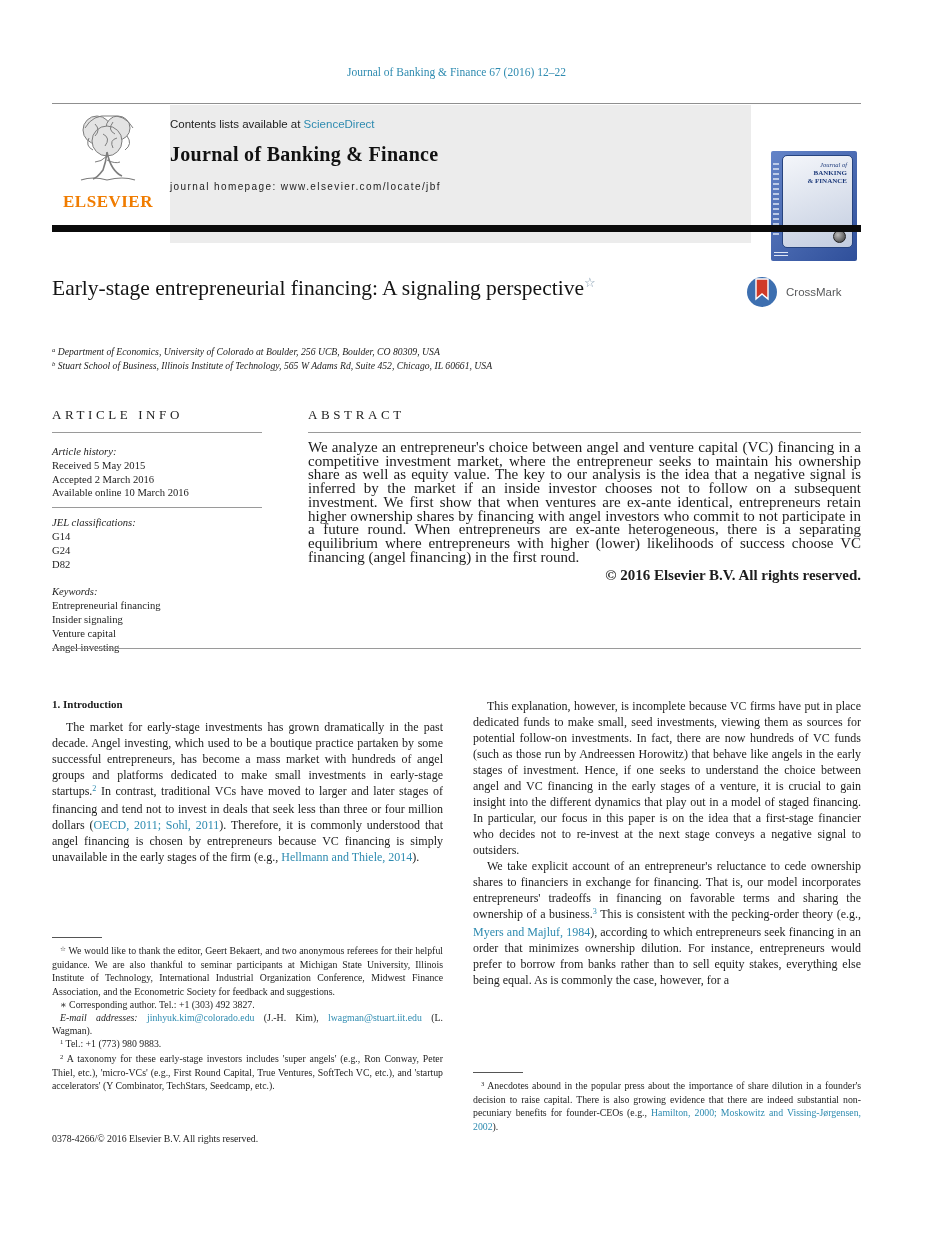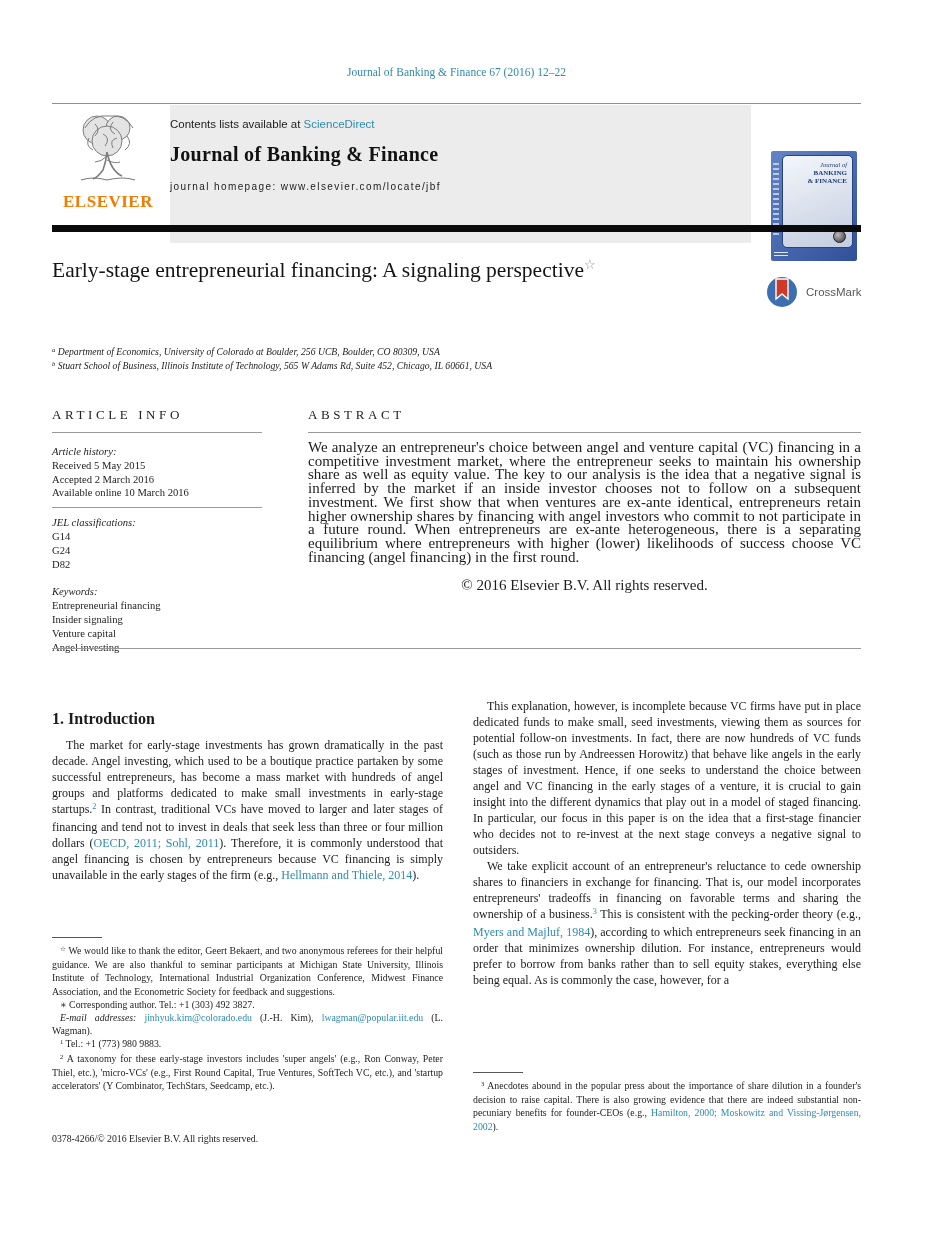--- a/index.html
+++ b/index.html
@@ -27,44 +27,44 @@
   .cover{position:absolute;left:719px;top:1px;width:86px;height:110px;background:linear-gradient(135deg,#6484c8,#2f4f9a);border-radius:2px;margin-top:46px;}
   .cover-panel{position:absolute;left:11px;top:4px;right:4px;bottom:13px;background:linear-gradient(160deg,#f4f6fa,#c3cde0);border-radius:5px;border:1px solid #27447f;}
   .cover-text{position:absolute;top:5px;right:5px;text-align:right;color:#1d3a7a;font-family:"Liberation Serif",serif;line-height:8px;}
   .cover-text .l1{font-size:6.5px;font-style:italic;}
   .cover-text .l2,.cover-text .l3{font-size:7px;font-weight:bold;}
   .cover-spine{position:absolute;left:2px;top:12px;width:6px;height:72px;background:repeating-linear-gradient(#cdd8ee 0 2px,transparent 2px 5px);opacity:.85;}
   .cover-emblem{position:absolute;right:6px;bottom:4px;width:11px;height:11px;border-radius:50%;background:radial-gradient(circle at 35% 35%,#bbb,#333);border:1px solid #222;}
   .cover-foot{position:absolute;left:3px;bottom:4px;width:14px;height:5px;background:repeating-linear-gradient(#dfe6f5 0 1px,transparent 1px 3px);}
   .black-bar{top:225px;left:52px;width:809px;height:7px;background:#0b0b0b;}
   
-  .article-title{top:258px;left:52px;width:700px;font-size:21.5px;color:#141414;}
+  .article-title{top:276px;left:52px;width:700px;font-size:21.5px;color:#141414;}
   .title-star{font-size:13px;position:relative;top:-8px;color:#7f98ad;}
-  .crossmark{top:276px;left:766px;width:110px;height:36px;text-decoration:underline;}
+  .crossmark{top:276px;left:746px;width:110px;height:36px;text-decoration:underline;}
   .crossmark-label{position:absolute;left:40px;top:10px;font-family:"Liberation Sans",sans-serif;font-size:11.5px;color:#58595b;}
   .authors{top:316px;left:52px;width:600px;font-size:14px;}
   .affiliations{top:345px;left:52px;width:740px;font-size:9.7px;font-style:italic;line-height:13px;color:#222;}
   
   .sec-head{font-size:13px;letter-spacing:3.6px;color:#222;}
   .info-head{top:407px;left:52px;}
   .abs-head{top:407px;left:308px;}
   .rule{background:#9a9a9a;height:1px;}
   .info-head-rule{top:432px;left:52px;width:210px;}
   .abs-head-rule{top:432px;left:308px;width:553px;}
   .info-col{top:445px;left:52px;width:245px;font-size:10.6px;line-height:13.8px;}
   .info-label{font-style:italic;}
   .info-mid-rule{width:210px;height:1px;background:#9a9a9a;margin:7px 0 8px 0;}
   .info-gap{height:14px;}
   .abstract-col{top:441px;left:308px;width:553px;font-size:15px;line-height:13.7px;text-align:justify;}
-  .abstract-copy{margin-top:15px;text-align:center;}
+  .abstract-copy{margin-top:5px;text-align:right;font-weight:bold;}
   .section-rule{top:648px;left:52px;width:809px;}
   
   .col-left{top:698px;left:52px;width:391px;}
   .col-right{top:698px;left:473px;width:388px;}
-  .h-intro{font-size:16px;font-weight:bold;margin:12px 0 0 0;}
+  .h-intro{font-size:11px;font-weight:bold;margin:0 0 0 0;}
   .body-par{font-size:12px;line-height:16px;text-align:justify;margin:0;}
   .col-left .body-par{margin-top:9px;}
   .indent{text-indent:14px;}
   
   .fn-rule-left{top:937px;left:52px;width:50px;background:#555;}
   .footnotes-left{top:944px;left:52px;width:391px;}
   .fn{font-size:9.8px;line-height:13.2px;text-align:justify;margin:0;text-indent:8px;}
   .fn-rule-right{top:1072px;left:473px;width:50px;background:#555;}
   .fn3{top:1079px;left:473px;width:388px;}
   .doi-block{top:1132px;left:52px;width:400px;font-size:9.8px;line-height:13.5px;}
@@ -180,21 +180,21 @@
 
   <div class="abs col-right">
     <p class="body-par indent">This explanation, however, is incomplete because VC firms have put in place dedicated funds to make small, seed investments, viewing them as sources for potential follow-on investments. In fact, there are now hundreds of VC funds (such as those run by Andreessen Horowitz) that behave like angels in the early stages of investment. Hence, if one seeks to understand the choice between angel and VC financing in the early stages of a venture, it is crucial to gain insight into the different dynamics that play out in a model of staged financing. In particular, our focus in this paper is on the idea that a first-stage financier who decides not to re-invest at the next stage conveys a negative signal to outsiders.</p>
     <p class="body-par indent"><span class="seg-plain">We take explicit account of an entrepreneur's reluctance to cede ownership shares to financiers in exchange for financing. That is, our model incorporates entrepreneurs' tradeoffs in financing on favorable terms and sharing the ownership of a business.</span><span class="seg-suplink">3</span><span class="seg-plain"> This is consistent with the pecking-order theory (e.g., </span><span class="seg-link">Myers and Majluf, 1984</span><span class="seg-plain">), according to which entrepreneurs seek financing in an order that minimizes ownership dilution. For instance, entrepreneurs would prefer to borrow from banks rather than to sell equity stakes, everything else being equal. As is commonly the case, however, for a</span></p>
   </div>
 
   <div class="abs rule fn-rule-left"></div>
   <div class="abs footnotes-left">
     <p class="fn"><span class="seg-sup">☆</span><span class="seg-plain"> We would like to thank the editor, Geert Bekaert, and two anonymous referees for their helpful guidance. We are also thankful to seminar participants at Michigan State University, Illinois Institute of Technology, International Industrial Organization Conference, Midwest Finance Association, and the Econometric Society for feedback and suggestions.</span></p>
     <p class="fn">∗ Corresponding author. Tel.: +1 (303) 492 3827.</p>
-    <p class="fn"><span class="seg-italic">E-mail addresses: </span><span class="seg-link">jinhyuk.kim@colorado.edu</span><span class="seg-plain"> (J.-H. Kim), </span><span class="seg-link">lwagman@popular.iit.edu</span><span class="seg-plain"> (L. Wagman).</span></p>
+    <p class="fn"><span class="seg-italic">E-mail addresses: </span><span class="seg-link">jinhyuk.kim@colorado.edu</span><span class="seg-plain"> (J.-H. Kim), </span><span class="seg-link">lwagman@stuart.iit.edu</span><span class="seg-plain"> (L. Wagman).</span></p>
     <p class="fn"><span class="seg-sup">1</span><span class="seg-plain"> Tel.: +1 (773) 980 9883.</span></p>
     <p class="fn"><span class="seg-sup">2</span><span class="seg-plain"> A taxonomy for these early-stage investors includes 'super angels' (e.g., Ron Conway, Peter Thiel, etc.), 'micro-VCs' (e.g., First Round Capital, True Ventures, SoftTech VC, etc.), and 'startup accelerators' (Y Combinator, TechStars, Seedcamp, etc.).</span></p>
   </div>
 
   <div class="abs rule fn-rule-right"></div>
   <p class="abs fn fn3"><span class="seg-sup">3</span><span class="seg-plain"> Anecdotes abound in the popular press about the importance of share dilution in a founder's decision to raise capital. There is also growing evidence that there are indeed substantial non-pecuniary benefits for founder-CEOs (e.g., </span><span class="seg-link">Hamilton, 2000; Moskowitz and Vissing-Jørgensen, 2002</span><span class="seg-plain">).</span></p>
 
   <div class="abs doi-block">
     <div>0378-4266/© 2016 Elsevier B.V. All rights reserved.</div>
   </div>

